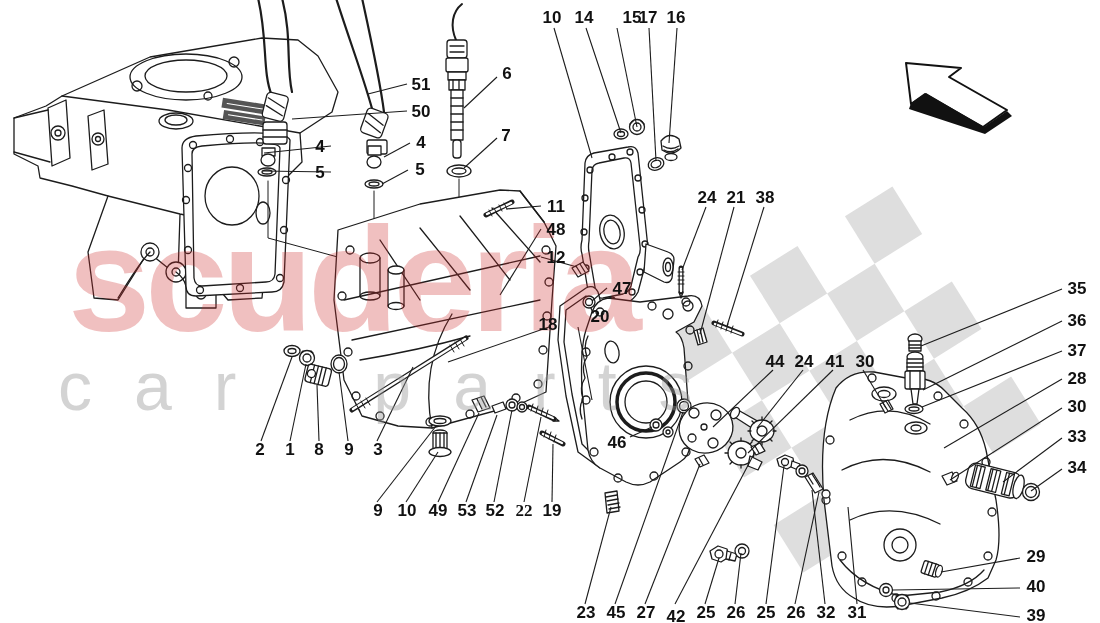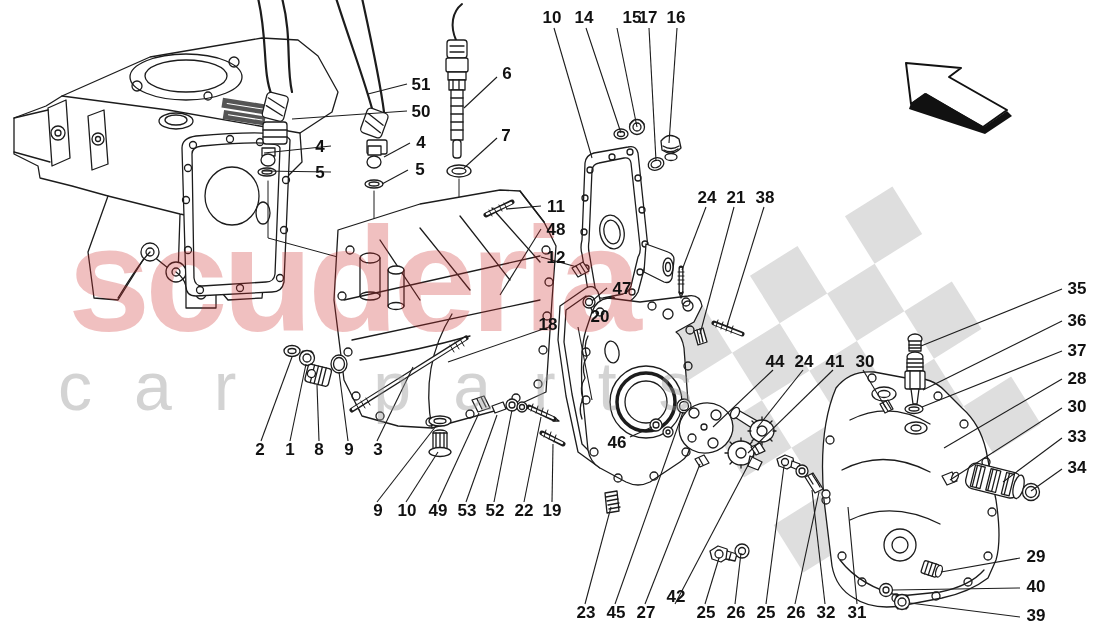--- a/index.html
+++ b/index.html
@@ -588,26 +588,26 @@
       <div class="part-label" style="left: 260px; top: 449px;">2</div>
       <div class="part-label" style="left: 290px; top: 449px;">1</div>
       <div class="part-label" style="left: 319px; top: 449px;">8</div>
       <div class="part-label" style="left: 349px; top: 449px;">9</div>
       <div class="part-label" style="left: 378px; top: 449px;">3</div>
       <div class="part-label" style="left: 378px; top: 510px;">9</div>
       <div class="part-label" style="left: 407px; top: 510px;">10</div>
       <div class="part-label" style="left: 438px; top: 510px;">49</div>
       <div class="part-label" style="left: 467px; top: 510px;">53</div>
       <div class="part-label" style="left: 495px; top: 510px;">52</div>
-      <div class="part-label" style="left: 524px; top: 510px;">22</div>
+      <div class="part-label" style="left: 524px; top: 510px; font-family: Liberation Serif, serif;">22</div>
       <div class="part-label" style="left: 552px; top: 510px;">19</div>
       <div class="part-label" style="left: 586px; top: 612px;">23</div>
       <div class="part-label" style="left: 616px; top: 612px;">45</div>
       <div class="part-label" style="left: 646px; top: 612px;">27</div>
-      <div class="part-label" style="left: 676px; top: 596px;">42</div>
+      <div class="part-label" style="left: 676px; top: 616px;">42</div>
       <div class="part-label" style="left: 706px; top: 612px;">25</div>
       <div class="part-label" style="left: 736px; top: 612px;">26</div>
       <div class="part-label" style="left: 766px; top: 612px;">25</div>
       <div class="part-label" style="left: 796px; top: 612px;">26</div>
       <div class="part-label" style="left: 826px; top: 612px;">32</div>
       <div class="part-label" style="left: 857px; top: 612px;">31</div>
     </div>
 
 </div>
 

